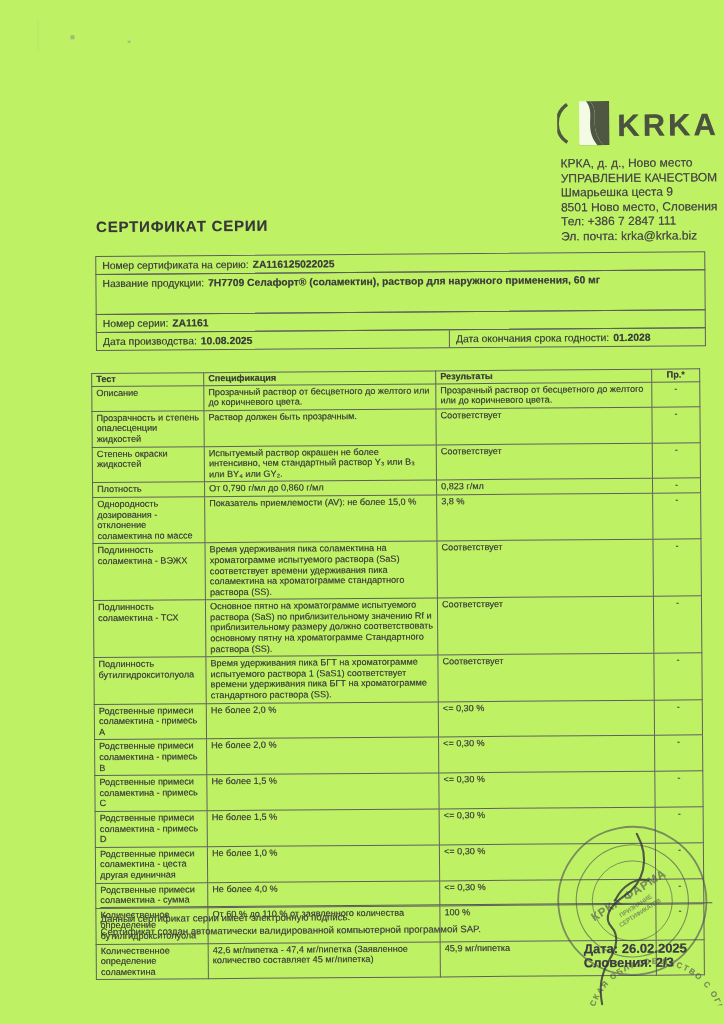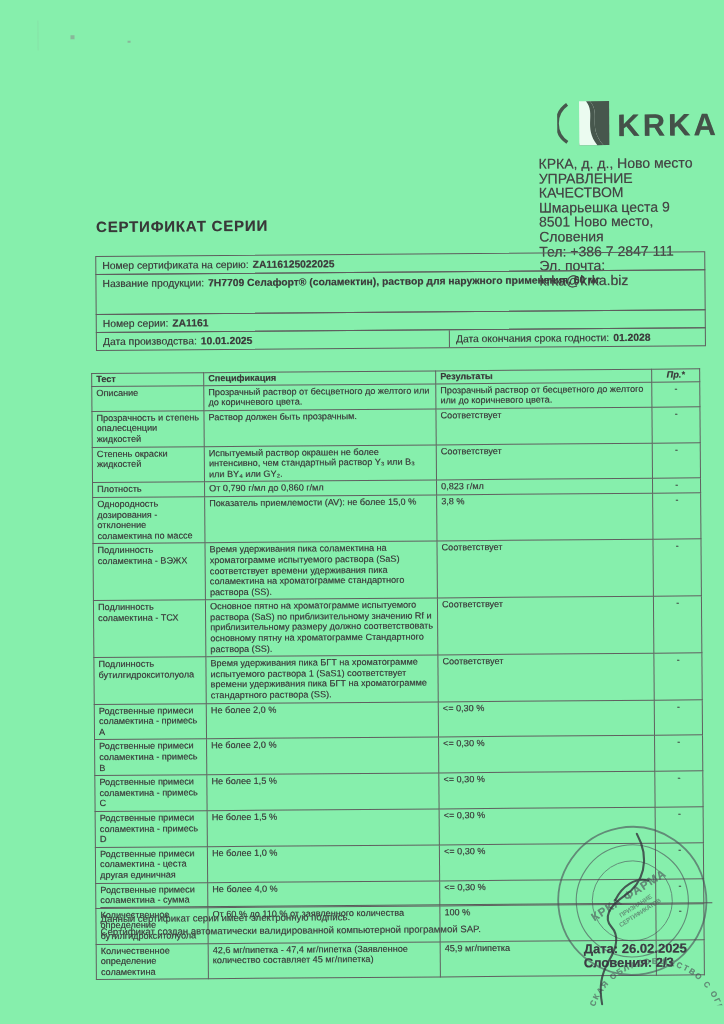--- a/index.html
+++ b/index.html
@@ -1,32 +1,32 @@
 <!DOCTYPE html>
 <html><head>
 <meta charset="utf-8">
 <style>
   html,body{margin:0;padding:0;background:#ffffff;}
   .page{
     position:relative;width:724px;height:1024px;overflow:hidden;
-    background:#86efac;
+    background:#bef264;
     font-family:"Liberation Sans", sans-serif;
   }
   .sheet{
     position:absolute;inset:0;
     transform:rotate(-0.45deg);
     transform-origin:360px 480px;
     color:#3e3e3e;
     text-shadow:0.3px 0.2px 0.35px rgba(62,62,62,0.55);
   }
   
   .logo{position:absolute;left:560px;top:98px;width:160px;height:56px;}
   .logo svg{display:block;}
   
-  .letterhead{position:absolute;left:541px;top:158px;width:158px;font-size:14px;line-height:14.6px;color:#454545;}
+  .letterhead{position:absolute;left:563px;top:158px;width:158px;font-size:12px;line-height:14.6px;color:#454545;}
   
   .title{position:absolute;left:98px;top:216px;font-size:15px;font-weight:700;letter-spacing:0.8px;color:#383838;}
   
   .info{position:absolute;left:97px;top:254px;width:610px;font-size:10.3px;color:#3c3c3c;}
   .info-row{border:1px solid #5e5e5e;padding:3px 6px;margin-top:-1px;box-sizing:border-box;background:transparent;}
   .info-row:first-child{margin-top:0;}
   .info-row .val{font-weight:700;margin-left:4px;}
   .info-row.tall{min-height:41px;}
   .info-row.split{display:flex;padding:0;}
   .info-row.split .cell{padding:3px 6px;box-sizing:border-box;}
@@ -36,21 +36,21 @@
   .main-table{
     position:absolute;left:92px;top:371px;width:608px;
     border-collapse:collapse;table-layout:fixed;
     font-size:9.1px;line-height:10.6px;color:#3a3a3a;
   }
   .main-table th,.main-table td{
     border:1px solid #606060;padding:1px 4px 2px 4px;vertical-align:top;text-align:left;
     overflow:hidden;
   }
   .main-table th{font-weight:700;padding-top:0;padding-bottom:1px;}
-  .main-table td.pr,.main-table th.pr{text-align:center;font-style:italic;}
+  .main-table td.pr,.main-table th.pr{text-align:center;}
   
   .footer{
     position:absolute;left:97px;top:905px;width:612px;
     border-top:1px solid #5a5a5a;padding-top:4px;
     font-size:9.6px;line-height:13px;color:#424242;
   }
   .meta{
     position:absolute;left:580px;top:944px;font-size:13px;line-height:13.5px;
     font-weight:600;color:#3c3c44;
   }
@@ -98,21 +98,21 @@
         <span>Номер сертификата на серию:</span><span class="val">ZA116125022025</span>
       </div>
       <div class="info-row tall">
         <span>Название продукции:</span><span class="val">7H7709 Селафорт® (соламектин), раствор для наружного применения, 60 мг</span>
       </div>
       <div class="info-row">
         <span>Номер серии:</span><span class="val">ZA1161</span>
       </div>
       <div class="info-row split">
         <div class="cell left">
-          <span>Дата производства:</span><span class="val">10.01.2025</span>
+          <span>Дата производства:</span><span class="val">10.08.2025</span>
         </div>
         <div class="cell right">
           <span>Дата окончания срока годности:</span><span class="val">01.2028</span>
         </div>
       </div>
     </div>
 
     <table class="main-table">
       <colgroup>
         <col style="width:112px">

